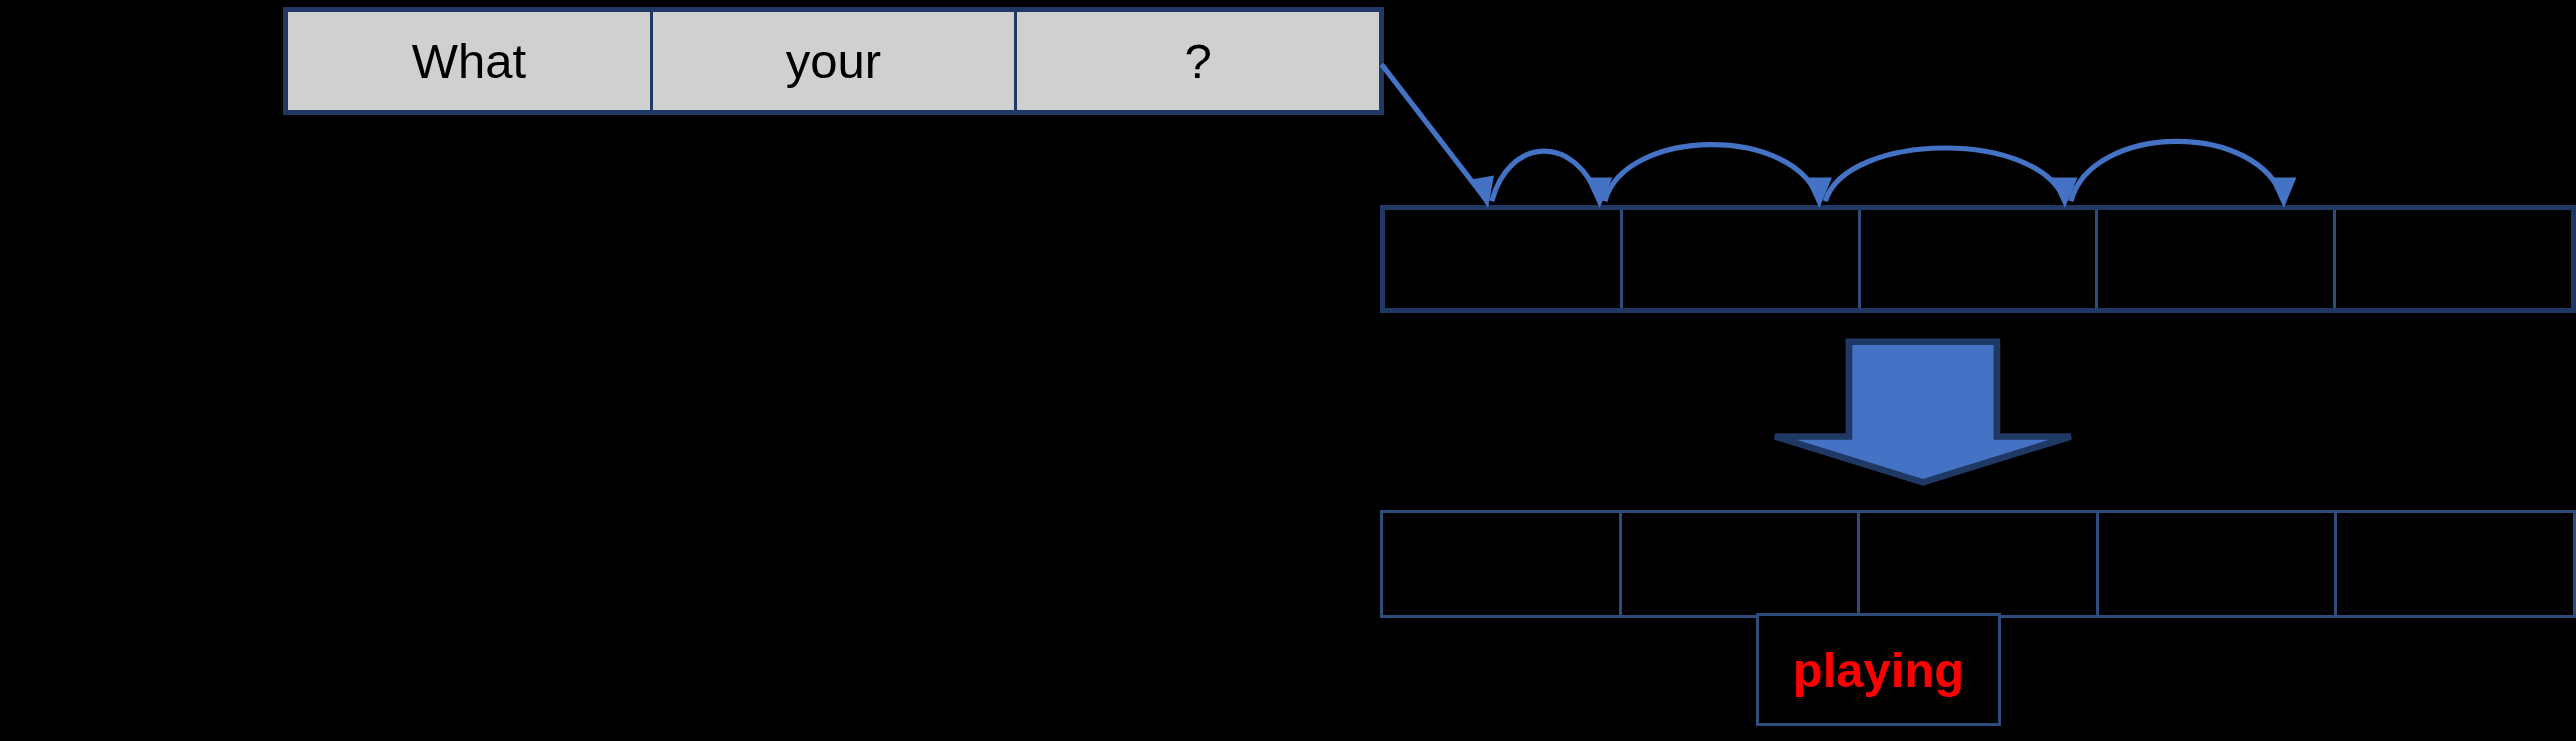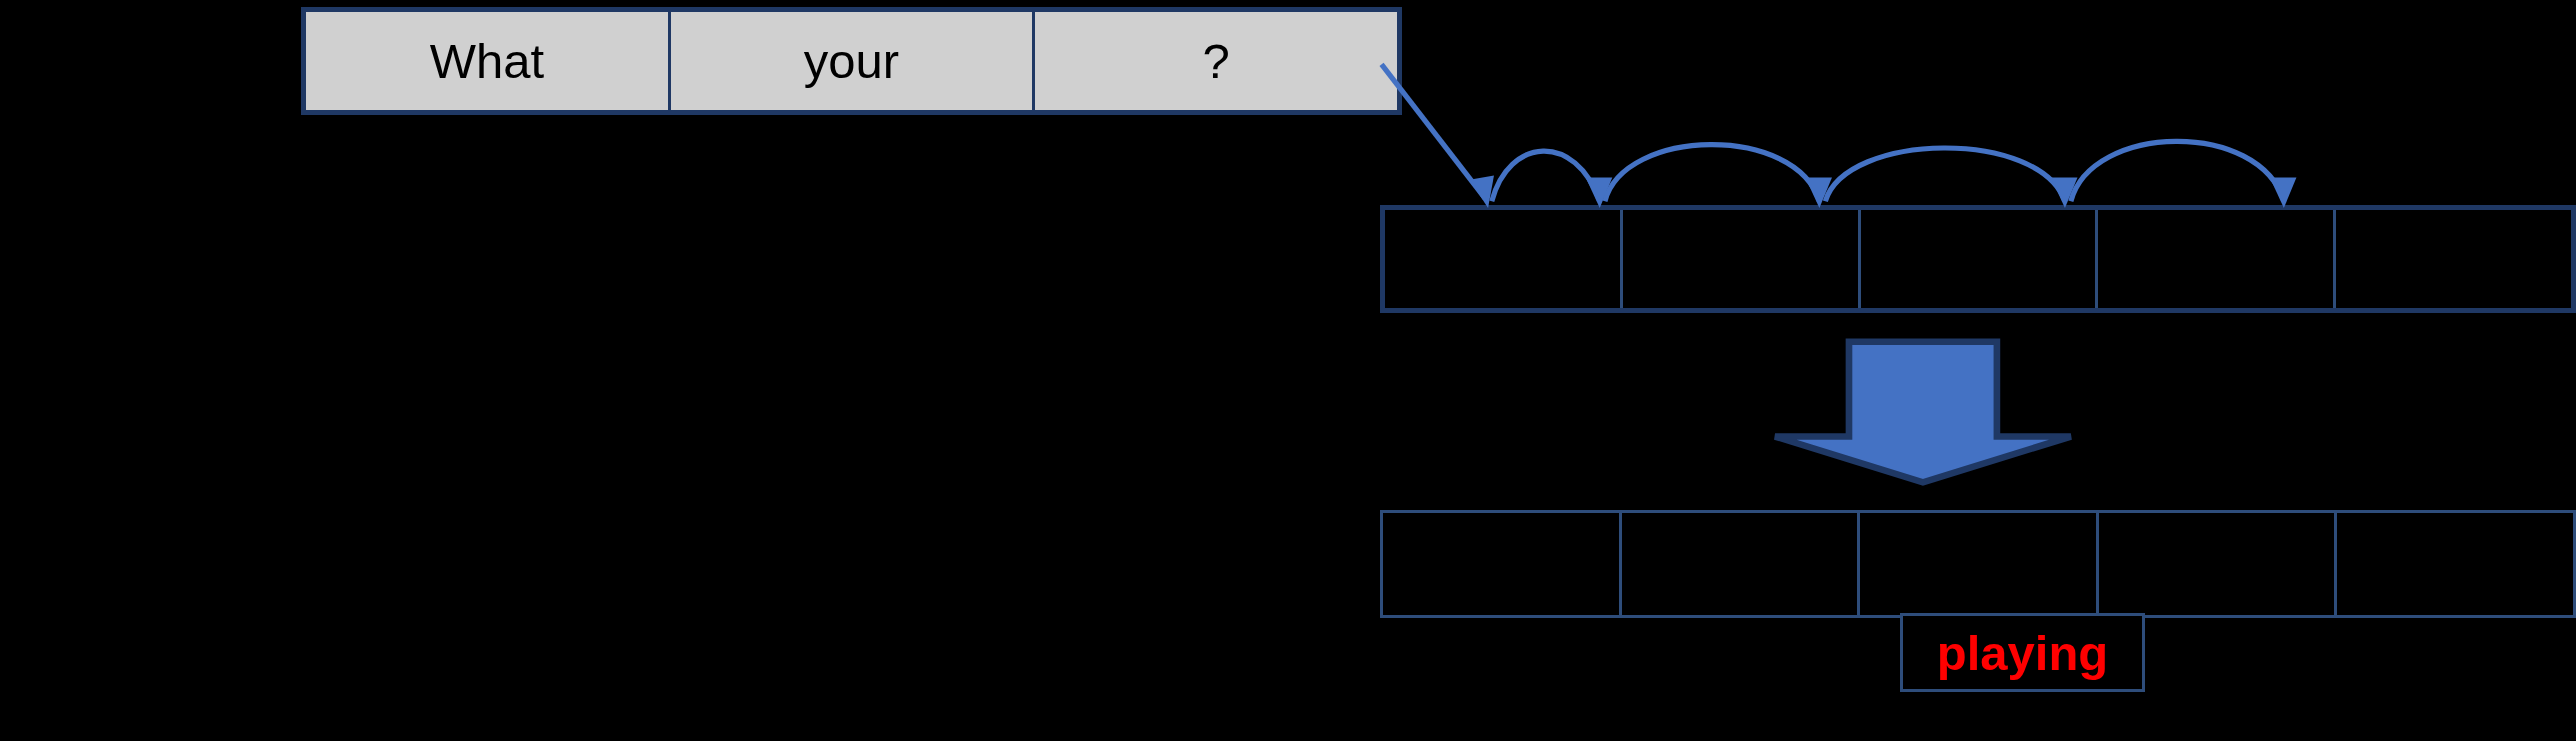--- a/index.html
+++ b/index.html
@@ -14,21 +14,21 @@
     position: relative;
     width: 2576px;
     height: 742px;
     background: #000000;
     overflow: hidden;
   }
 
   
   .src-table {
     position: absolute;
-    left: 301px;
+    left: 283px;
     top: 6.7px;
     width: 1101px;
     height: 108px;
     box-sizing: border-box;
     border: 5.2px solid #1F3864;
     background: #1F3864;
     display: flex;
   }
   .src-cell {
     flex: 1 1 0;
@@ -90,24 +90,24 @@
     align-items: center;
     justify-content: center;
     color: #FFFFFF;
     font-size: 44px;
   }
   .out-cell:last-child { border-right: none; }
 
   
   .pred-box {
     position: absolute;
-    left: 1900px;
+    left: 1756px;
     top: 613px;
     width: 245px;
-    height: 79px;
+    height: 113px;
     box-sizing: border-box;
     border: 3.7px solid #2E4D7B;
     background: #000000;
     display: flex;
     align-items: center;
     justify-content: center;
     color: #FF0000;
     font-size: 49px;
     font-weight: 700;
   }

